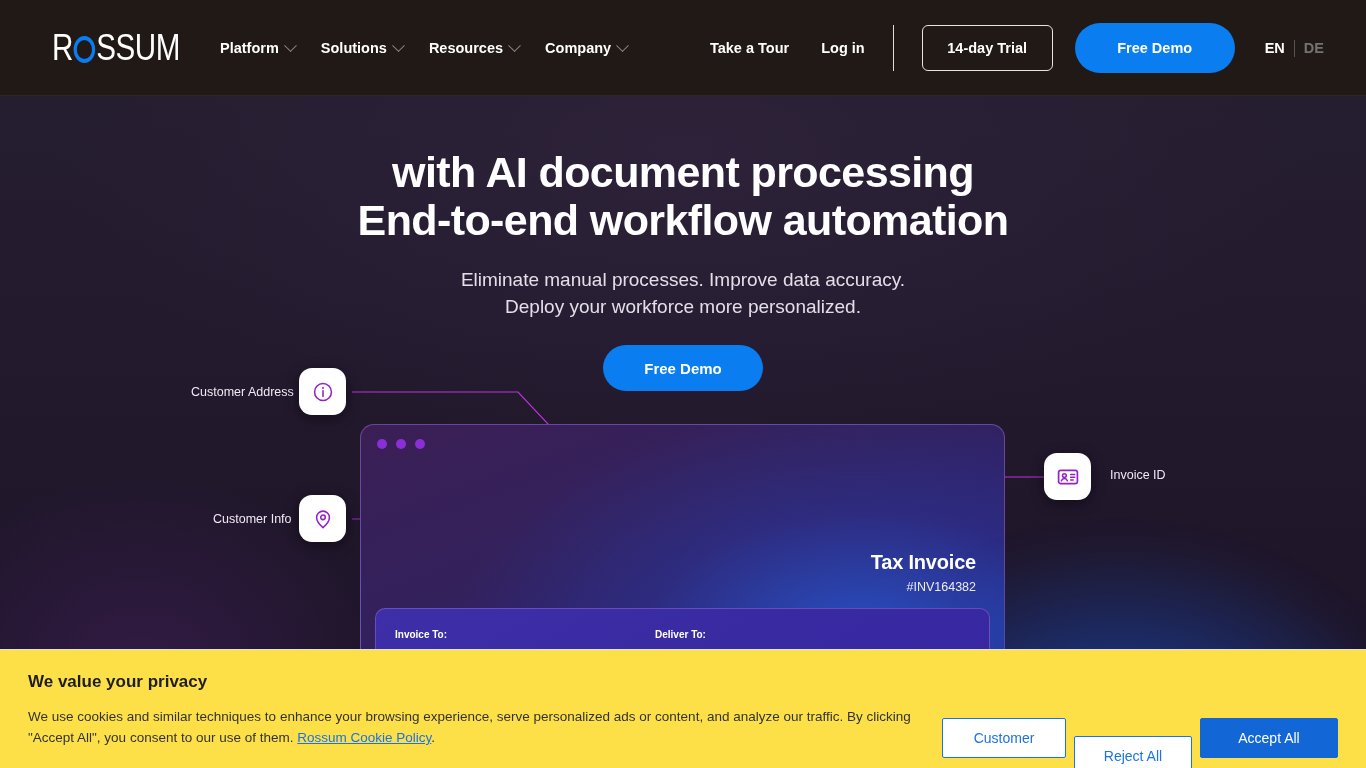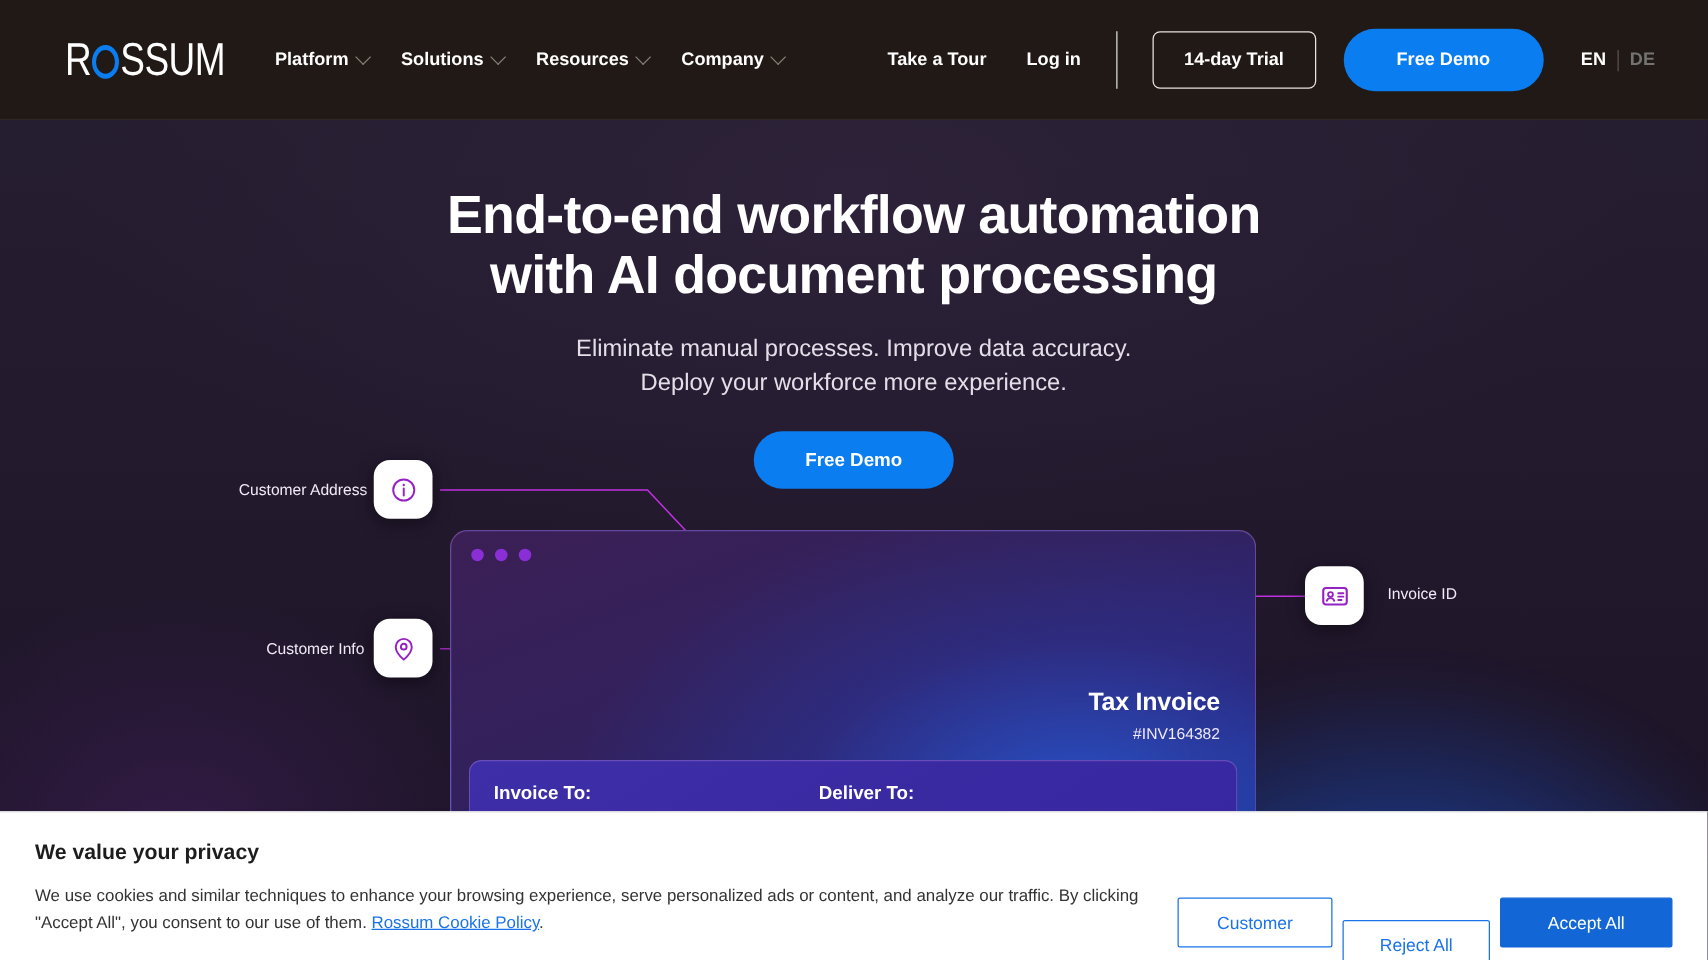--- a/index.html
+++ b/index.html
@@ -174,21 +174,21 @@
   .inv-panel {
     position: absolute; left: 375px; top: 512px;
     width: 615px; height: 161px;
     border-radius: 10px 10px 0 0;
     border: 1px solid rgba(175,130,225,.40);
     border-bottom: none;
     background: linear-gradient(150deg, #3e2fa8 0%, #3a2aa2 45%, #3526a0 100%);
     overflow: hidden;
   }
   .inv-col { position: absolute; color: #dcd6f5; font-size: 10.5px; line-height: 12.5px; }
-  .inv-col .hd { font-weight: bold; color: #ffffff; font-size: 15px; margin-bottom: 16px; }
+  .inv-col .hd { font-weight: bold; color: #ffffff; font-size: 10px; margin-bottom: 16px; }
   .inv-col .nm { margin-bottom: 16px; }
 
   
   .basic-card {
     position: absolute; left: 175px; top: 578px;
     width: 275px; height: 95px;
     border-radius: 10px 10px 0 0;
     background: #241b30;
     box-shadow: 0 6px 28px rgba(0,0,0,.55);
     overflow: hidden;
@@ -218,21 +218,21 @@
   }
   .chip-label {
     position: absolute;
     color: #efeaf5; font-size: 12.5px; white-space: nowrap;
   }
 
   
   .cookie {
     position: absolute; left: 0; bottom: 0;
     width: 1366px; height: 119px;
-    background: #ffffff;
+    background: #fde047;
     border-top: 1px solid #e1e1e1;
     z-index: 60;
   }
   .ck-title {
     position: absolute; left: 28px; top: 22px;
     font-size: 17px; font-weight: bold; color: #1d1d1d;
   }
   .ck-body {
     position: absolute; left: 28px; top: 56px;
     width: 905px;
@@ -297,27 +297,27 @@
       <span class="bar"></span>
       <span class="off">DE</span>
     </span>
   </div>
 </div>
 
 <div class="hero">
   <div class="glow-violet"></div>
 
   <div class="headline">
+    <div>with AI document processing</div>
     <div>End-to-end workflow automation</div>
-    <div>with AI document processing</div>
   </div>
 
   <div class="subhead">
     <div>Eliminate manual processes. Improve data accuracy.</div>
-    <div>Deploy your workforce more experience.</div>
+    <div>Deploy your workforce more personalized.</div>
   </div>
 
   <button class="hero-cta">Free Demo</button>
 
   <div class="illus">
 
     <svg class="conn-svg" viewBox="0 0 1366 672">
       <polyline points="352,296 518,296 646,432" fill="none" stroke="#c030e0" stroke-width="1.2"></polyline>
       <circle cx="646" cy="432" r="3.4" fill="#d33fe8"></circle>
       <polyline points="352,423 430,423 640,640" fill="none" stroke="#c030e0" stroke-width="1.2" opacity="0.75"></polyline>

